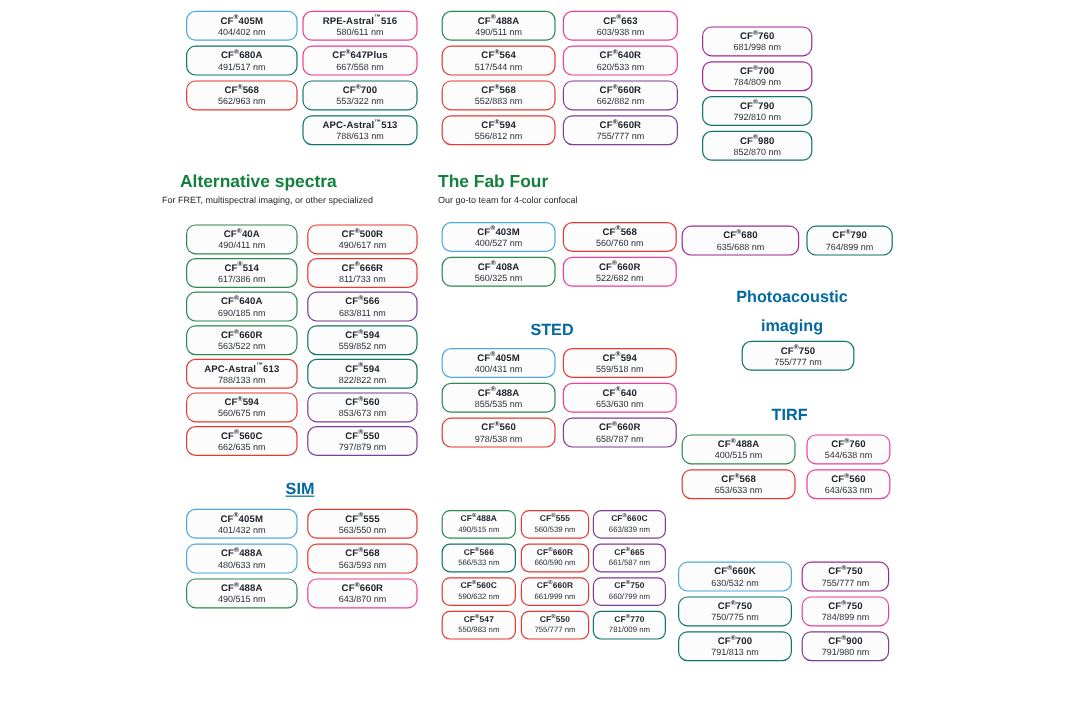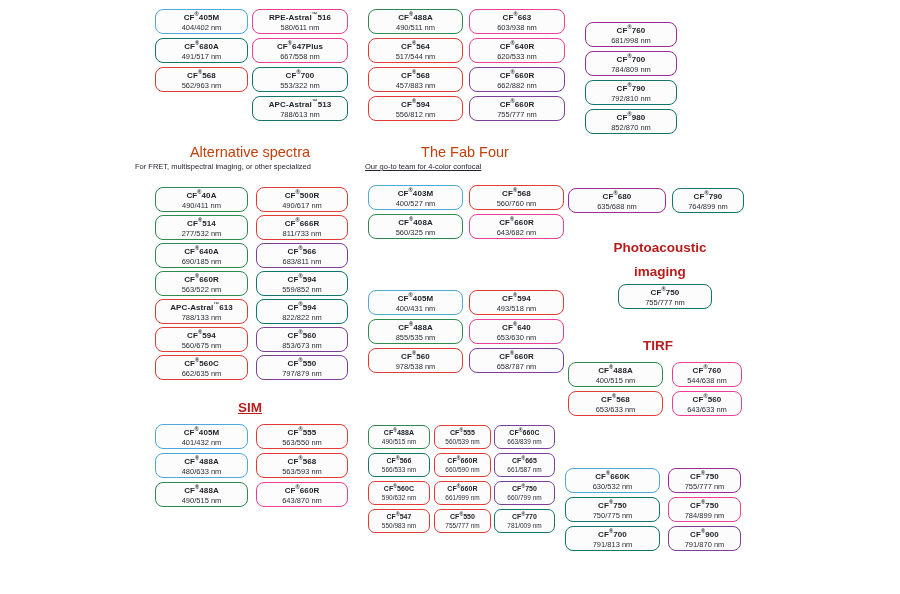--- a/index.html
+++ b/index.html
@@ -14,22 +14,22 @@
     border:1.6px solid #888; border-radius:8px; background:#fcfcfc;
     display:flex; flex-direction:column; align-items:center; justify-content:center;
     line-height:1.2; text-align:center;
   }
   .chip-name { font-weight:bold; font-size:8px; letter-spacing:0.1px; }
   .chip-name sup { font-size:70%; }
   .chip-val  { font-size:7.5px; color:#2a2e36; }
   .col.sm .chip { height:24px; border-radius:7px; border-width:1.5px; }
   .col.sm .chip-name { font-size:7px; }
   .col.sm .chip-val  { font-size:6.5px; }
-  .h-big  { position:absolute; font-size:14.5px; font-weight:normal; text-align:center; color:#c2410c; }
-  .h-mid  { position:absolute; font-size:13.5px; font-weight:bold; text-align:center; color:#b91c1c; }
+  .h-big  { position:absolute; font-size:14.5px; font-weight:bold; color:#15803d; }
+  .h-mid  { position:absolute; font-size:13.5px; font-weight:bold; text-align:center; color:#0369a1; }
   .sub    { position:absolute; font-size:7.5px; color:#23262e; }
 </style>
 </head>
 <body>
 
 <div class="canvas">
 
   <div class="col" style="left:155px; top:9px;  width:93px;">
       <div class="chip" style="border-color: rgb(79, 168, 220);">
         <div class="chip-name">CF<sup>®</sup>405M</div>
@@ -66,21 +66,21 @@
       <div class="chip" style="border-color: rgb(44, 138, 79);">
         <div class="chip-name">CF<sup>®</sup>488A</div>
         <div class="chip-val">490/511 nm</div>
       </div>
       <div class="chip" style="border-color: rgb(226, 59, 51);">
         <div class="chip-name">CF<sup>®</sup>564</div>
         <div class="chip-val">517/544 nm</div>
       </div>
       <div class="chip" style="border-color: rgb(226, 59, 51);">
         <div class="chip-name">CF<sup>®</sup>568</div>
-        <div class="chip-val">457/883 nm</div>
+        <div class="chip-val">552/883 nm</div>
       </div>
       <div class="chip" style="border-color: rgb(226, 59, 51);">
         <div class="chip-name">CF<sup>®</sup>594</div>
         <div class="chip-val">556/812 nm</div>
       </div>
     </div>
   <div class="col" style="left:469px; top:9px;  width:96px;">
       <div class="chip" style="border-color: rgb(236, 62, 150);">
         <div class="chip-name">CF<sup>®</sup>663</div>
         <div class="chip-val">603/938 nm</div>
@@ -119,21 +119,21 @@
 
   <div class="h-big" style="left:150px; top:144px; width:200px;">Alternative spectra</div>
   <div class="sub" style="left:135px; top:162px; width:230px;">For FRET, multispectral imaging, or other specialized</div>
   <div class="col g3" style="left:155px; top:187px; width:93px;">
       <div class="chip" style="border-color: rgb(44, 138, 79);">
         <div class="chip-name">CF<sup>®</sup>40A</div>
         <div class="chip-val">490/411 nm</div>
       </div>
       <div class="chip" style="border-color: rgb(44, 138, 79);">
         <div class="chip-name">CF<sup>®</sup>514</div>
-        <div class="chip-val">277/532 nm</div>
+        <div class="chip-val">617/386 nm</div>
       </div>
       <div class="chip" style="border-color: rgb(44, 138, 79);">
         <div class="chip-name">CF<sup>®</sup>640A</div>
         <div class="chip-val">690/185 nm</div>
       </div>
       <div class="chip" style="border-color: rgb(44, 138, 79);">
         <div class="chip-name">CF<sup>®</sup>660R</div>
         <div class="chip-val">563/522 nm</div>
       </div>
       <div class="chip" style="border-color: rgb(226, 59, 51);">
@@ -174,60 +174,61 @@
         <div class="chip-name">CF<sup>®</sup>560</div>
         <div class="chip-val">853/673 nm</div>
       </div>
       <div class="chip" style="border-color: rgb(124, 62, 151);">
         <div class="chip-name">CF<sup>®</sup>550</div>
         <div class="chip-val">797/879 nm</div>
       </div>
     </div>
 
   <div class="h-big" style="left:365px; top:144px; width:200px;">The Fab Four</div>
-  <div class="sub" style="left:365px; top:162px; width:200px;text-decoration:underline;">Our go-to team for 4-color confocal</div>
+  <div class="sub" style="left:365px; top:162px; width:200px;">Our go-to team for 4-color confocal</div>
   <div class="col" style="left:368px; top:185px; width:95px;">
       <div class="chip" style="border-color: rgb(79, 168, 220);">
         <div class="chip-name">CF<sup>®</sup>403M</div>
         <div class="chip-val">400/527 nm</div>
       </div>
       <div class="chip" style="border-color: rgb(44, 138, 79);">
         <div class="chip-name">CF<sup>®</sup>408A</div>
         <div class="chip-val">560/325 nm</div>
       </div>
     </div>
   <div class="col" style="left:469px; top:185px; width:95px;">
       <div class="chip" style="border-color: rgb(226, 59, 51);">
         <div class="chip-name">CF<sup>®</sup>568</div>
         <div class="chip-val">560/760 nm</div>
       </div>
       <div class="chip" style="border-color: rgb(236, 62, 150);">
         <div class="chip-name">CF<sup>®</sup>660R</div>
-        <div class="chip-val">643/682 nm</div>
-      </div>
-    </div>
-
+        <div class="chip-val">522/682 nm</div>
+      </div>
+    </div>
+
+  <div class="h-mid" style="left:365px; top:267px; width:190px;">STED</div>
   <div class="col" style="left:368px; top:290px; width:95px;">
       <div class="chip" style="border-color: rgb(79, 168, 220);">
         <div class="chip-name">CF<sup>®</sup>405M</div>
         <div class="chip-val">400/431 nm</div>
       </div>
       <div class="chip" style="border-color: rgb(44, 138, 79);">
         <div class="chip-name">CF<sup>®</sup>488A</div>
         <div class="chip-val">855/535 nm</div>
       </div>
       <div class="chip" style="border-color: rgb(226, 59, 51);">
         <div class="chip-name">CF<sup>®</sup>560</div>
         <div class="chip-val">978/538 nm</div>
       </div>
     </div>
   <div class="col" style="left:469px; top:290px; width:95px;">
       <div class="chip" style="border-color: rgb(226, 59, 51);">
         <div class="chip-name">CF<sup>®</sup>594</div>
-        <div class="chip-val">493/518 nm</div>
+        <div class="chip-val">559/518 nm</div>
       </div>
       <div class="chip" style="border-color: rgb(236, 62, 150);">
         <div class="chip-name">CF<sup>®</sup>640</div>
         <div class="chip-val">653/630 nm</div>
       </div>
       <div class="chip" style="border-color: rgb(124, 62, 151);">
         <div class="chip-name">CF<sup>®</sup>660R</div>
         <div class="chip-val">658/787 nm</div>
       </div>
     </div>
@@ -379,17 +380,17 @@
       <div class="chip" style="border-color: rgb(158, 43, 147);">
         <div class="chip-name">CF<sup>®</sup>750</div>
         <div class="chip-val">755/777 nm</div>
       </div>
       <div class="chip" style="border-color: rgb(236, 62, 150);">
         <div class="chip-name">CF<sup>®</sup>750</div>
         <div class="chip-val">784/899 nm</div>
       </div>
       <div class="chip" style="border-color: rgb(124, 62, 151);">
         <div class="chip-name">CF<sup>®</sup>900</div>
-        <div class="chip-val">791/870 nm</div>
+        <div class="chip-val">791/980 nm</div>
       </div>
     </div>
 
 </div>
 
 </body></html>

